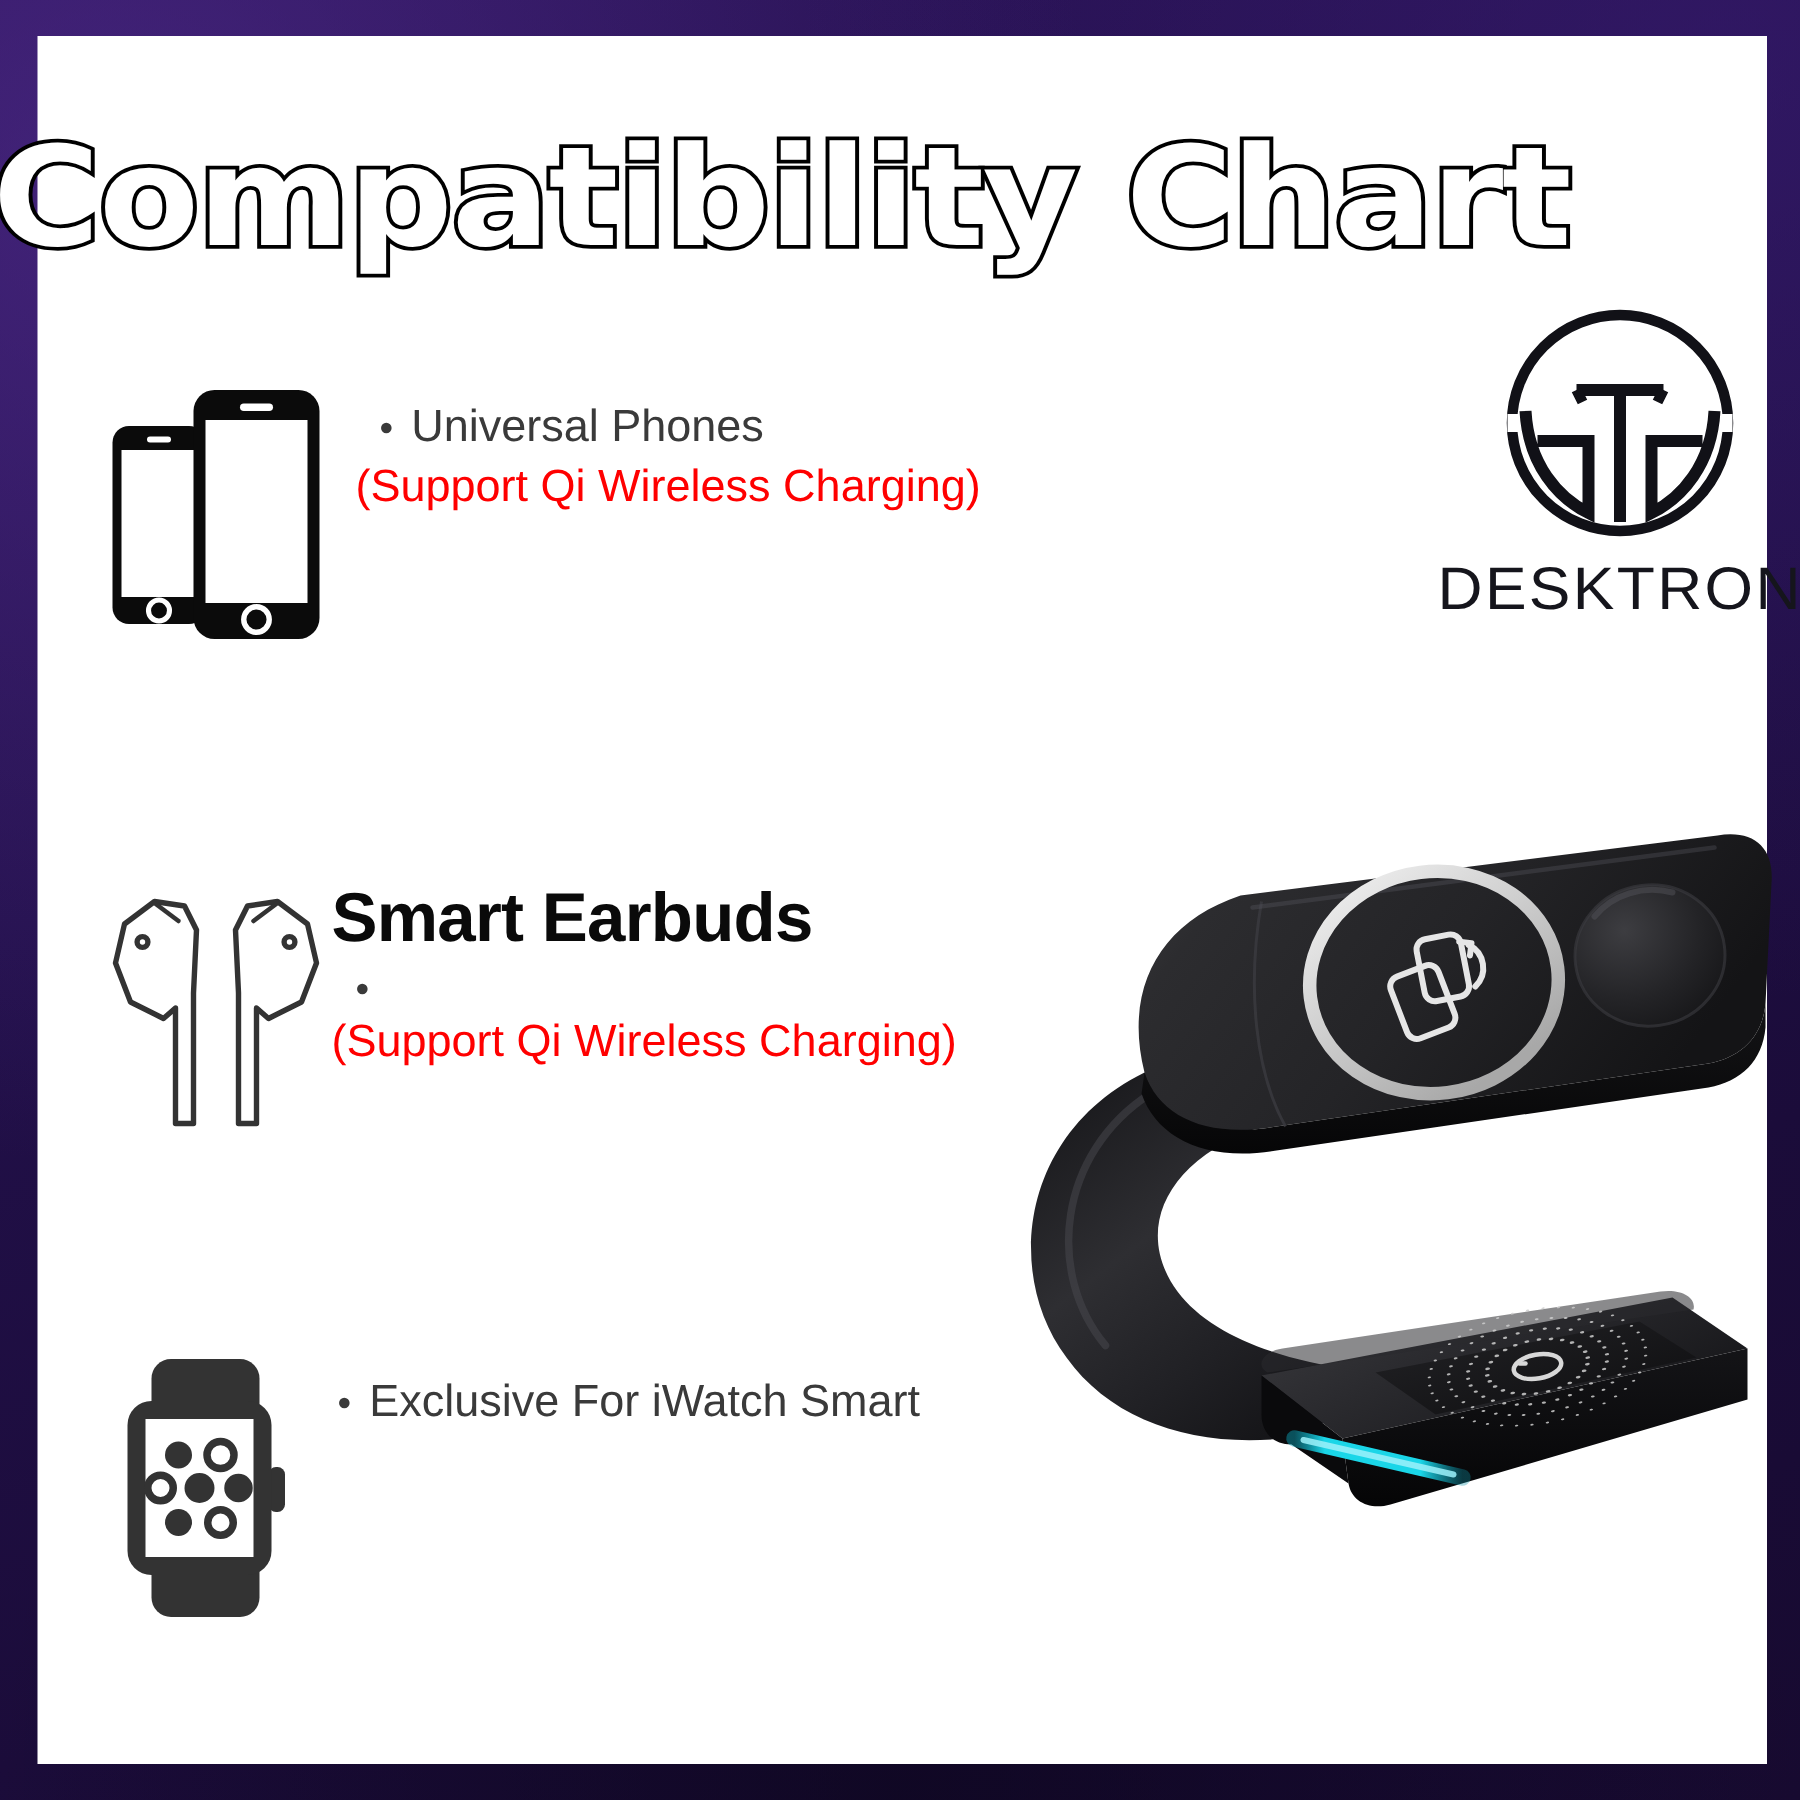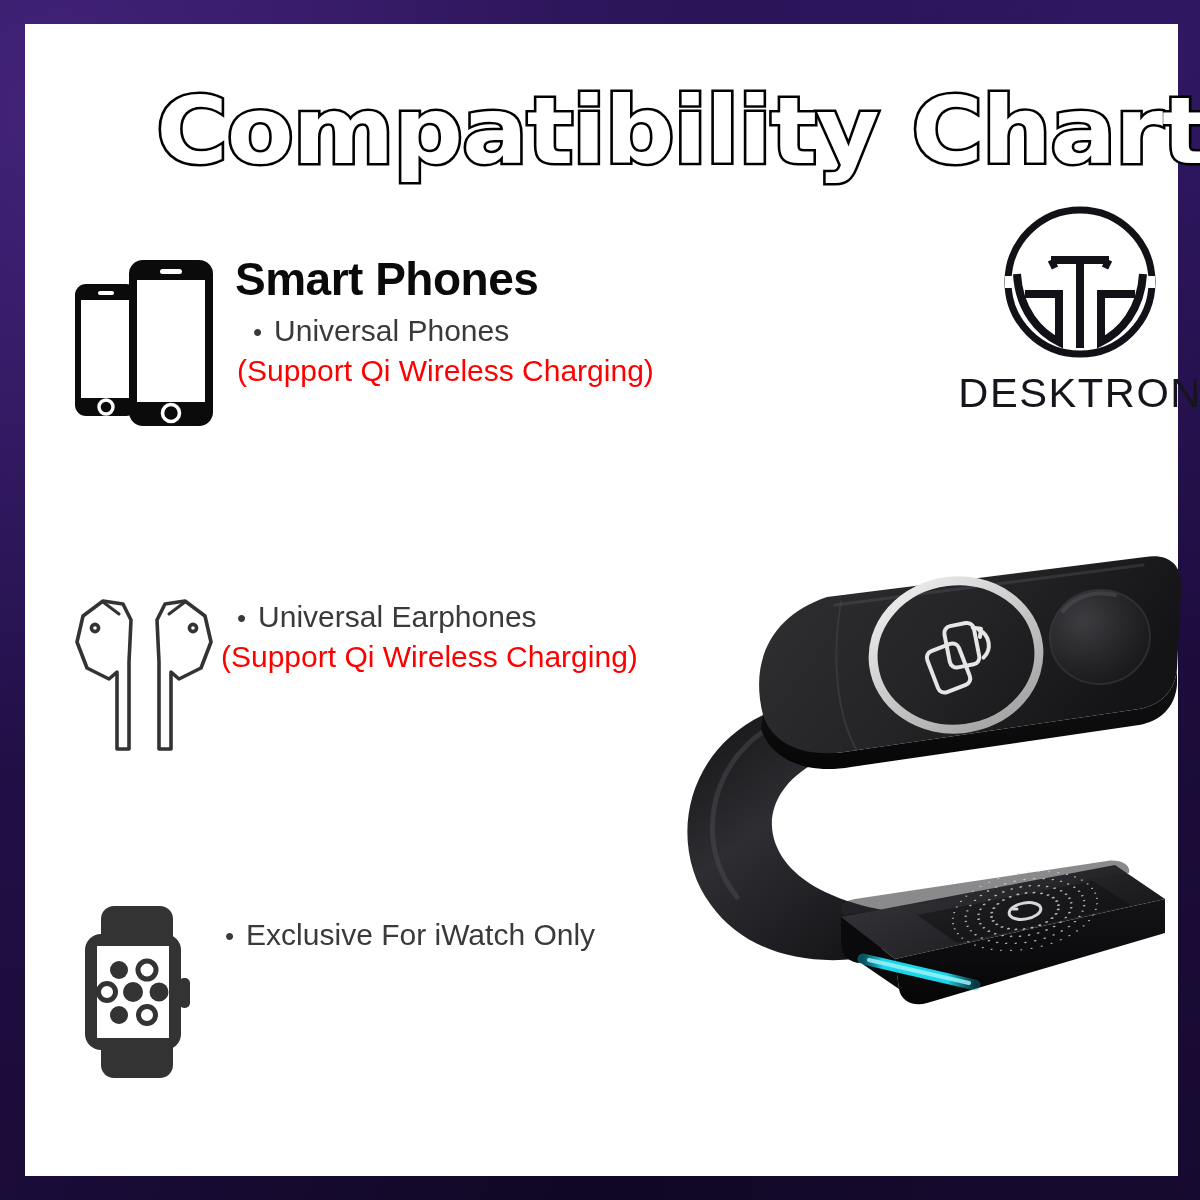--- a/index.html
+++ b/index.html
@@ -30,21 +30,21 @@
     position:absolute;
     left:25px; top:24px;
     width:1153px; height:1152px;
     background:#ffffff;
     z-index:5;
   }
 
   
   #title-wrap{
     position:absolute; left:0; top:62px; width:100%;
-    text-align:right;
+    text-align:left;
   }
   #title{
     display:inline-block;
     font-family:"DejaVu Sans", sans-serif;
     font-weight:bold;
     font-size:92px;
     line-height:1;
     letter-spacing:-1px;
     color:#ffffff;
     -webkit-text-stroke:5px #000000;
@@ -154,21 +154,20 @@
         <rect x="27" y="39" width="16" height="4" rx="2" fill="#ffffff"></rect>
         <circle cx="35" cy="155" r="7" fill="none" stroke="#ffffff" stroke-width="3.4"></circle>
 
         <rect x="58" y="8" width="84" height="166" rx="14" fill="#0b0b0b"></rect>
         <rect x="66" y="28" width="68" height="122" fill="#ffffff"></rect>
         <rect x="89" y="17" width="22" height="5" rx="2.5" fill="#ffffff"></rect>
         <circle cx="100" cy="161" r="8.5" fill="none" stroke="#ffffff" stroke-width="3.6"></circle>
       </svg>
     </div>
     <div class="texts">
-      <div class="sec-title">Smart Phones</div>
       <div class="bullet-line">
         <span class="bullet-dot">•</span>
         <span>Universal Phones</span>
       </div>
       <div class="note-red">(Support Qi Wireless Charging)</div>
     </div>
   </div>
 
   <div class="row" id="row-earbuds">
     <div class="icon-box" id="icon-earbuds">
@@ -181,23 +180,23 @@
           <path d="M34 18 L50 30" stroke-width="3"></path>
 
           <path d="M90 78 V165 H102 V88
                    L110 95 L132 84 L142 58 L136 32 L116 17 L96 20 L88 36 Z"></path>
           <circle cx="124" cy="44" r="3.6"></circle>
           <path d="M116 18 L100 30" stroke-width="3"></path>
         </g>
       </svg>
     </div>
     <div class="texts">
+      <div class="sec-title">Smart Earbuds</div>
       <div class="bullet-line">
         <span class="bullet-dot">•</span>
-        <span>Universal Earphones</span>
       </div>
       <div class="note-red">(Support Qi Wireless Charging)</div>
     </div>
   </div>
 
   <div class="row" id="row-watches">
     <div class="icon-box" id="icon-watches">
       <svg viewBox="0 0 130 180" width="130" height="180" aria-hidden="true">
 
         <rect x="24" y="4" width="72" height="48" rx="13" fill="#333333"></rect>
@@ -214,21 +213,21 @@
         <circle cx="30" cy="90" r="8.5" fill="none" stroke="#333333" stroke-width="5"></circle>
         <circle cx="56" cy="90" r="10" fill="#333333"></circle>
         <circle cx="82" cy="90" r="9.5" fill="#333333"></circle>
         <circle cx="42" cy="113" r="9" fill="#333333"></circle>
         <circle cx="70" cy="113" r="8.5" fill="none" stroke="#333333" stroke-width="5"></circle>
       </svg>
     </div>
     <div class="texts">
       <div class="bullet-line">
         <span class="bullet-dot">•</span>
-        <span>Exclusive For iWatch Only</span>
+        <span>Exclusive For iWatch Smart</span>
       </div>
     </div>
   </div>
 
   <div id="brand">
     <div id="brand-mark">
       <svg viewBox="0 0 198 165" width="198" height="165" aria-hidden="true">
         <g fill="none" stroke="#111117" stroke-width="7" stroke-linecap="butt">
 
           <path d="M99 8 A72 72 0 0 1 171 80"></path>

